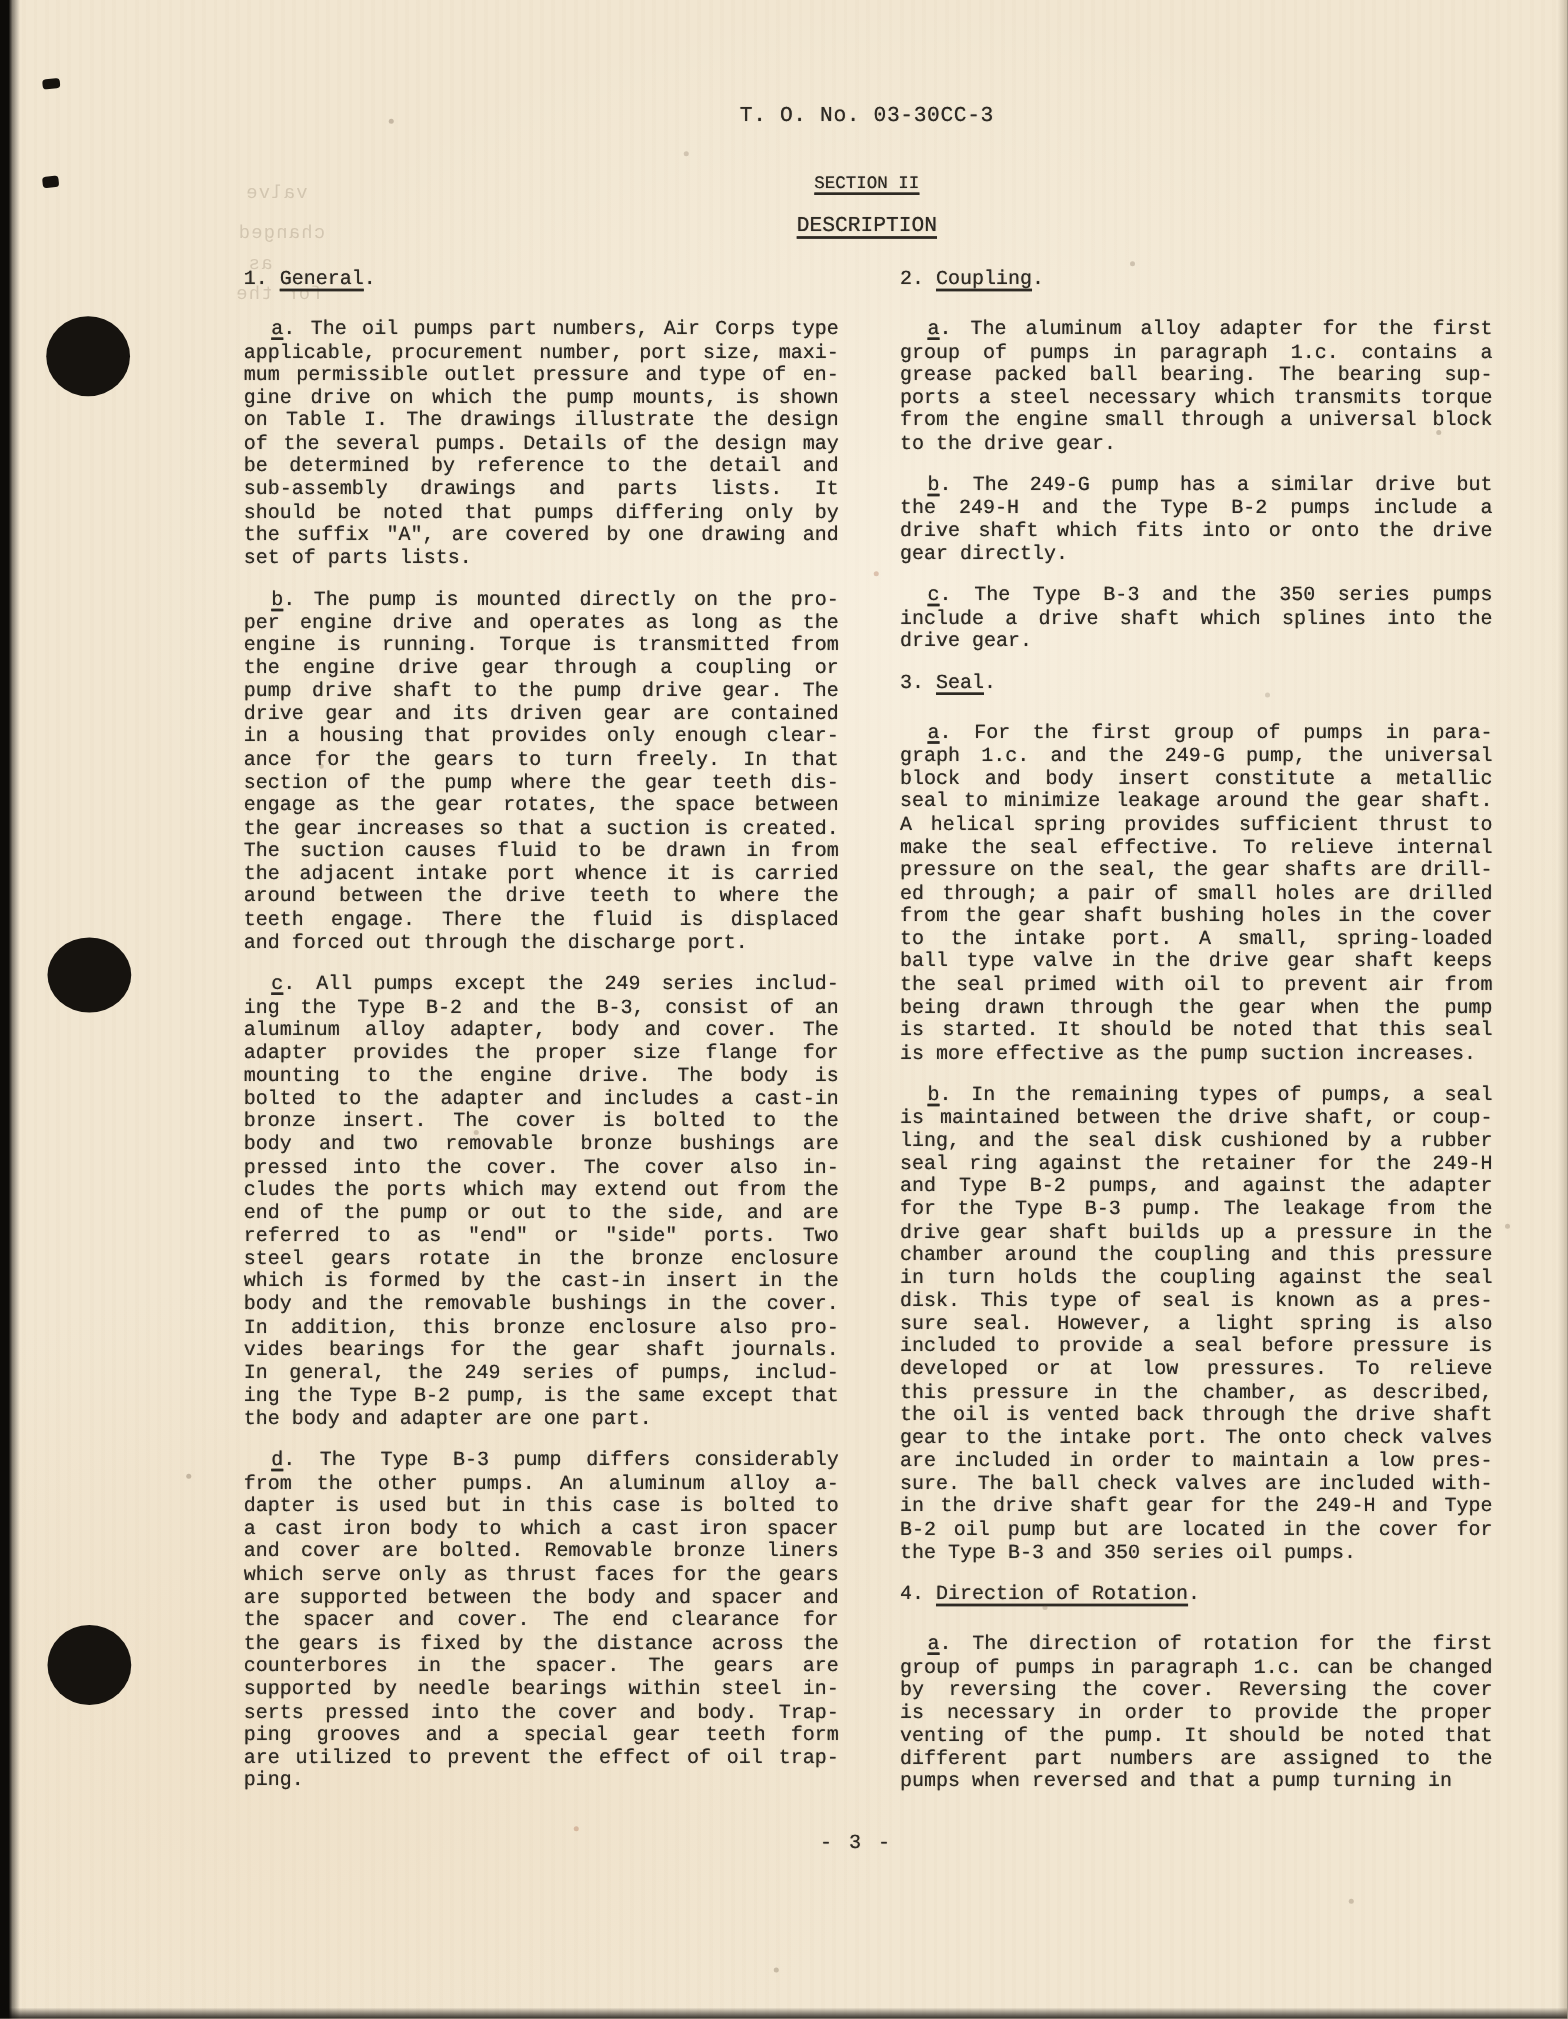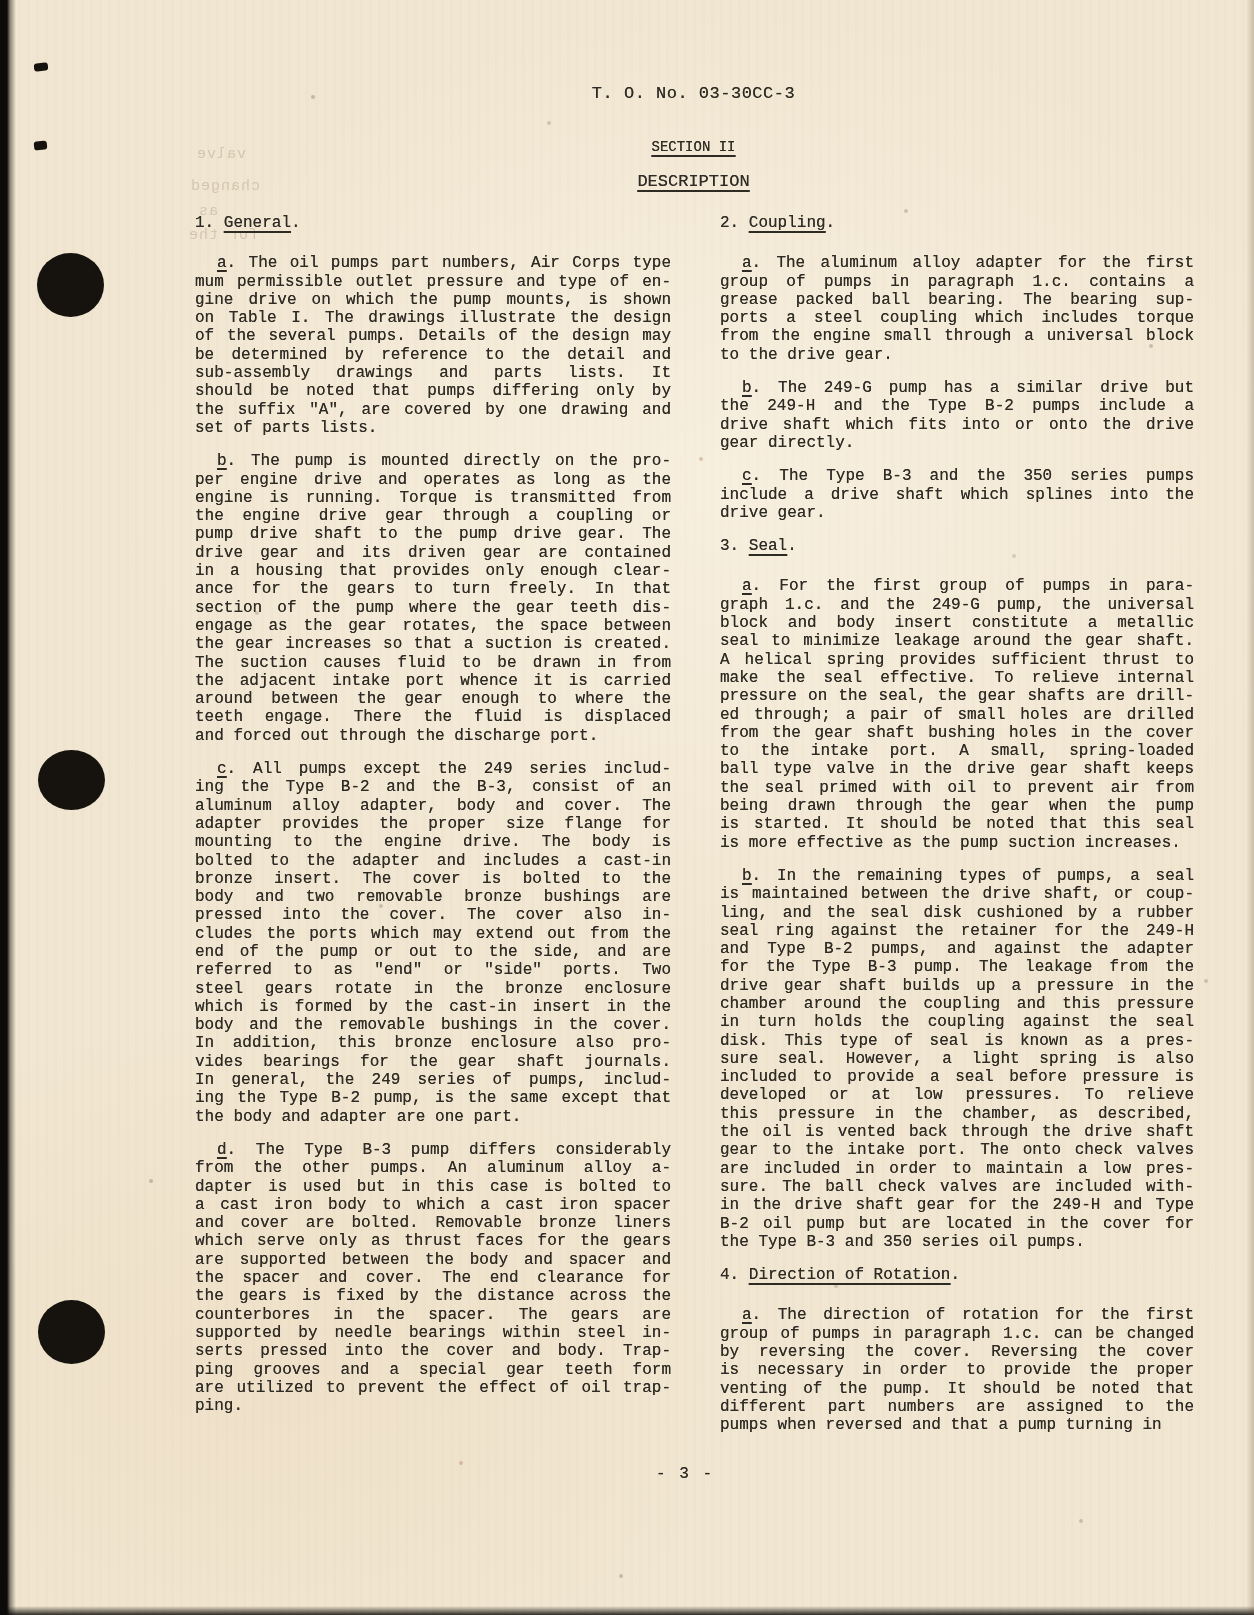--- a/index.html
+++ b/index.html
@@ -75,20 +75,21 @@
   <span class="ghost g3">for the</span>
 
   <div class="doc-number ink">T. O. No. 03-30CC-3</div>
   <div class="section-title ink"><span class="uh">SECTION II</span></div>
   <div class="section-subtitle ink"><span class="uh">DESCRIPTION</span></div>
 
   <div class="col left">
       <div class="sec-heading"><span class="hnum">1.</span><span class="hul">General</span><span>.</span></div>
       <div class="para">
         <div class="ln just first"><span class="pletter">a</span><span>. The oil pumps part numbers, Air Corps type</span></div>
+        <div class="ln just">applicable, procurement number, port size, maxi-</div>
         <div class="ln just">mum permissible outlet pressure and type of en-</div>
         <div class="ln just">gine drive on which the pump mounts, is shown</div>
         <div class="ln just">on Table I. The drawings illustrate the design</div>
         <div class="ln just">of the several pumps. Details of the design may</div>
         <div class="ln just">be determined by reference to the detail and</div>
         <div class="ln just">sub-assembly drawings and parts lists. It</div>
         <div class="ln just">should be noted that pumps differing only by</div>
         <div class="ln just">the suffix "A", are covered by one drawing and</div>
         <div class="ln">set of parts lists.</div>
       </div>
@@ -99,21 +100,21 @@
         <div class="ln just">the engine drive gear through a coupling or</div>
         <div class="ln just">pump drive shaft to the pump drive gear. The</div>
         <div class="ln just">drive gear and its driven gear are contained</div>
         <div class="ln just">in a housing that provides only enough clear-</div>
         <div class="ln just">ance for the gears to turn freely. In that</div>
         <div class="ln just">section of the pump where the gear teeth dis-</div>
         <div class="ln just">engage as the gear rotates, the space between</div>
         <div class="ln just">the gear increases so that a suction is created.</div>
         <div class="ln just">The suction causes fluid to be drawn in from</div>
         <div class="ln just">the adjacent intake port whence it is carried</div>
-        <div class="ln just">around between the gear enough to where the</div>
+        <div class="ln just">around between the drive teeth to where the</div>
         <div class="ln just">teeth engage. There the fluid is displaced</div>
         <div class="ln">and forced out through the discharge port.</div>
       </div>
       <div class="para">
         <div class="ln just first"><span class="pletter">c</span><span>. All pumps except the 249 series includ-</span></div>
         <div class="ln just">ing the Type B-2 and the B-3, consist of an</div>
         <div class="ln just">aluminum alloy adapter, body and cover. The</div>
         <div class="ln just">adapter provides the proper size flange for</div>
         <div class="ln just">mounting to the engine drive. The body is</div>
         <div class="ln just">bolted to the adapter and includes a cast-in</div>
@@ -149,21 +150,21 @@
         <div class="ln just">are utilized to prevent the effect of oil trap-</div>
         <div class="ln">ping.</div>
       </div>
     </div>
   <div class="col right">
       <div class="sec-heading"><span class="hnum">2.</span><span class="hul">Coupling</span><span>.</span></div>
       <div class="para">
         <div class="ln just first"><span class="pletter">a</span><span>. The aluminum alloy adapter for the first</span></div>
         <div class="ln just">group of pumps in paragraph 1.c. contains a</div>
         <div class="ln just">grease packed ball bearing. The bearing sup-</div>
-        <div class="ln just">ports a steel coupling which includes torque</div>
+        <div class="ln just">ports a steel necessary which transmits torque</div>
         <div class="ln just">from the engine small through a universal block</div>
         <div class="ln">to the drive gear.</div>
       </div>
       <div class="para">
         <div class="ln just first"><span class="pletter">b</span><span>. The 249-G pump has a similar drive but</span></div>
         <div class="ln just">the 249-H and the Type B-2 pumps include a</div>
         <div class="ln just">drive shaft which fits into or onto the drive</div>
         <div class="ln">gear directly.</div>
       </div>
       <div class="para">

